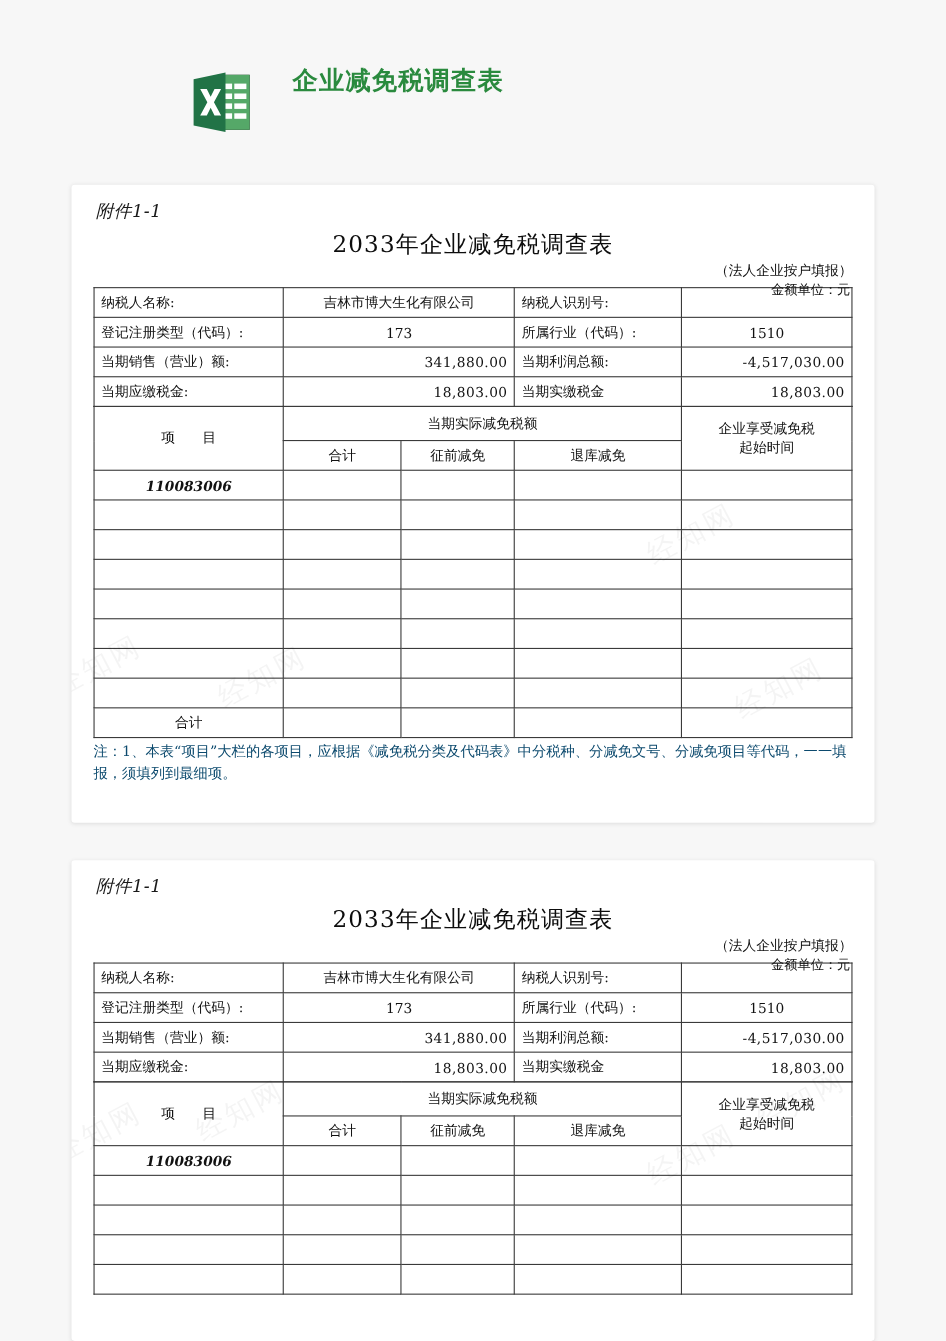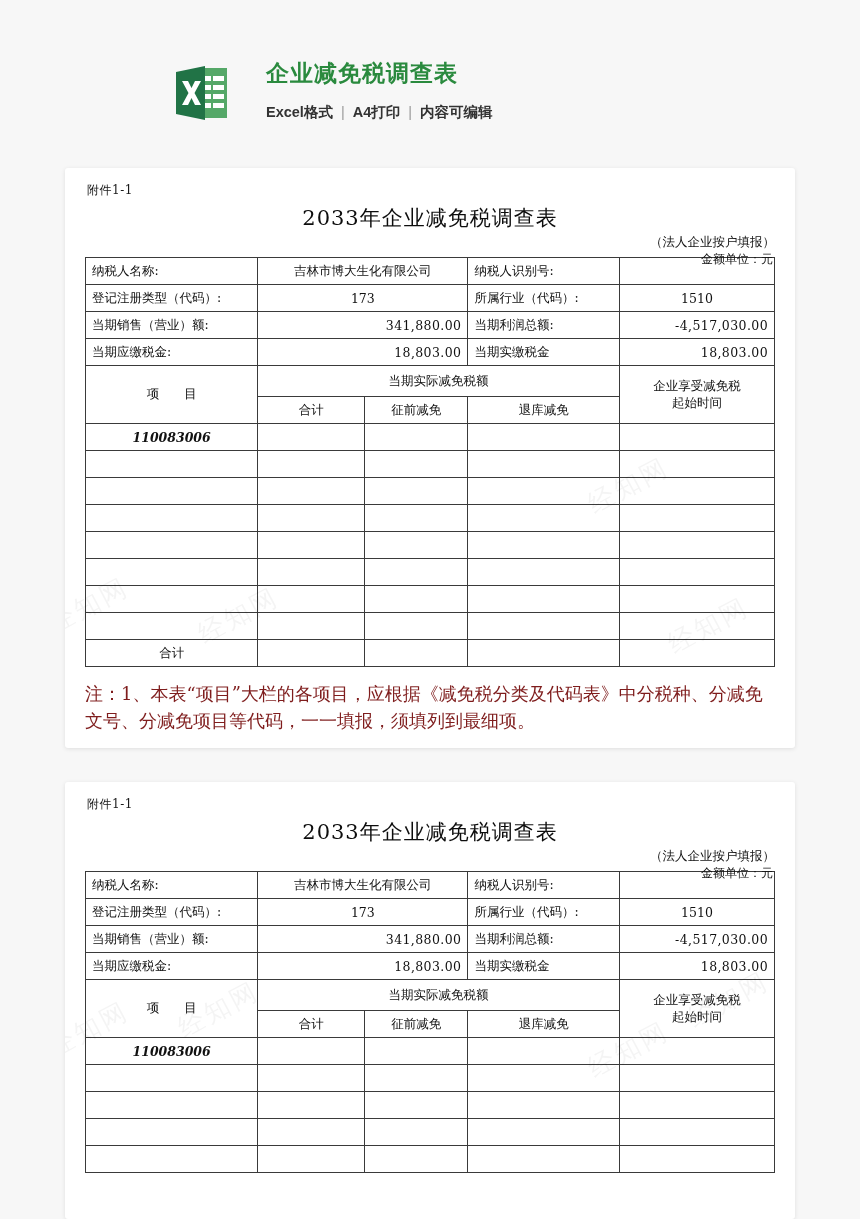--- a/index.html
+++ b/index.html
@@ -38,21 +38,21 @@
   }
   #card-1 { top: 168px; height: 580px; }
   #card-2 { top: 782px; height: 437px; }
 
   .sheet {
     position: relative;
     padding: 14px 20px 0 20px;
     font-family: "DejaVu Serif", "Liberation Serif", serif;
     color: #111;
   }
-  .attach { font-size: 12px; color: #1a1a1a; margin: 0 0 4px 2px; letter-spacing: .5px;}
+  .attach { font-size: 16px; color: #1a1a1a; margin: 0 0 4px 2px; letter-spacing: .5px; font-style: italic;}
   .doc-title {
     text-align: center; font-size: 21px; letter-spacing: 1px;
     margin: 5px 0 2px 0; font-weight: normal; color: #0d0d0d;
   }
   .subline { position: relative; height: 20px; margin-bottom: 3px; }
   .doc-sub { text-align: right; font-size: 12.5px; color: #111; }
   .unit { position: absolute; right: 2px; top: 1px; font-size: 12px; color: #111; margin-top: 16px; }
 
   table.gt { border-collapse: collapse; width: 100%; table-layout: fixed; }
   table.gt td {
@@ -64,21 +64,21 @@
   td.lbl { text-align: left; }
   td.ctr { text-align: center; margin-top: 22px; }
   td.num { text-align: right; padding-right: 9px; letter-spacing: .4px; }
   td.code { text-align: center; font-weight: bold; font-size: 12.5px; padding-right: 4px;
             font-family: "DejaVu Serif", "Liberation Serif", serif; font-style: italic; }
   td.hd   { text-align: center; }
   td.blank { height: 27px; }
   tr.hrow td { height: 31px; }
   tr.hrow2 td { height: 27px; }
 
-  .notes { margin-top: 13px; font-size: 18px; line-height: 1.5; color: #7f1d1d;
+  .notes { margin-top: 3px; font-size: 13px; line-height: 1.5; color: #0c4a6e;
            font-family: "DejaVu Serif", "Liberation Serif", serif; }
   .notes .n2 { padding-left: 26px; }
 
   
   .wm {
     position: absolute; color: rgba(0,0,0,0.045);
     font-size: 26px; transform: rotate(-28deg);
     font-family: "DejaVu Serif", serif; pointer-events: none;
     white-space: nowrap; letter-spacing: 3px;
   }
@@ -99,23 +99,20 @@
         <rect x="41" y="22" width="11" height="5" fill="#ffffff"></rect>
         <rect x="32" y="31" width="7" height="5" fill="#ffffff"></rect>
         <rect x="41" y="31" width="11" height="5" fill="#ffffff"></rect>
         <rect x="32" y="40" width="7" height="5" fill="#ffffff"></rect>
         <rect x="41" y="40" width="11" height="5" fill="#ffffff"></rect>
         <path d="M4 9 L33 3 L33 57 L4 51 Z" fill="#217346"></path>
         <path d="M10 18 L16 18 L19.5 25 L23 18 L29 18 L22.5 30 L29 42 L23 42 L19.5 35 L16 42 L10 42 L16.5 30 Z" fill="#ffffff"></path>
       </svg>
     </span>
     <div class="hdr-title">企业减免税调查表</div>
-    <div class="hdr-sub">
-      <span>Excel格式</span><span class="sep">|</span><span>A4打印</span><span class="sep">|</span><span>内容可编辑</span>
-    </div>
   </div>
 
   <div class="card" id="card-1">
     <div class="sheet">
       <div class="wm" style="left:520px; top:300px;">经知网</div>
       <div class="wm" style="left:130px; top:430px;">经知网</div>
       <div class="wm" style="left:600px; top:440px;">经知网</div>
       <div class="wm" style="left:-20px; top:420px;">经知网</div>
 
       <div class="attach">附件1-1</div>

